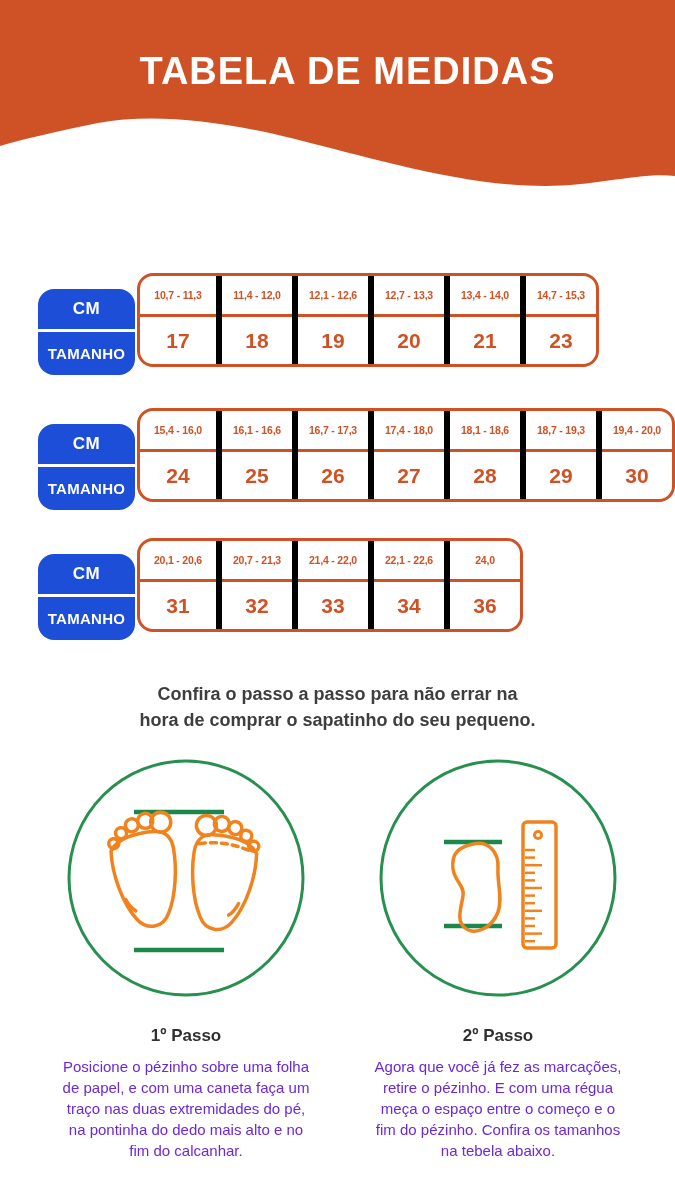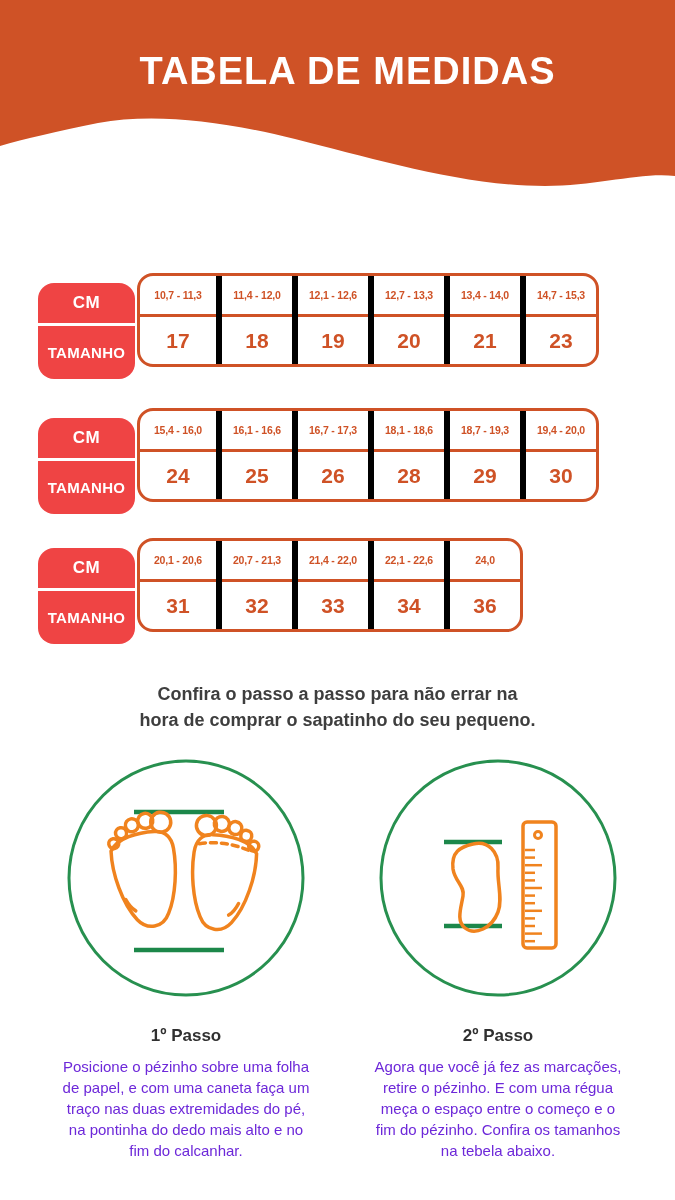--- a/index.html
+++ b/index.html
@@ -14,21 +14,21 @@
   .page-title {
     position:absolute; top:50px; left:0; width:675px; text-align:center;
     font-size:38px; font-weight:bold; letter-spacing:1px; color:#ffffff; line-height:42px;padding-left:20px;
   }
   
   .size-table { position:absolute; left:38px; display:flex; gap:2px; }
   .size-table.t0 { top:273px; }
   .size-table.t1 { top:408px; }
   .size-table.t2 { top:538px; }
   .label-block {
-    width:97px; height:96px; margin-top:10px; background:#ef4444; border-radius:16px;
+    width:97px; height:86px; margin-top:16px; background:#1d4ed8; border-radius:16px;
     display:flex; flex-direction:column; color:#fff; flex-shrink:0;
   }
   .label-cm   { height:40px; display:flex; align-items:center; justify-content:center;
                 font-size:17px; font-weight:bold; letter-spacing:.5px; }
   .label-divider { height:3px; background:#fff; width:100%; }
   .label-size { flex:1; display:flex; align-items:center; justify-content:center;
                 font-size:15px; font-weight:bold; letter-spacing:.3px; }
   .grid {
     border:3px solid #CF5226; border-radius:16px; height:94px;
     display:flex; overflow:hidden; background:#fff;
@@ -114,20 +114,24 @@
             <div class="cell cm">15,4 - 16,0</div>
             <div class="cell size">24</div>
           </div>
           <div class="col">
             <div class="cell cm">16,1 - 16,6</div>
             <div class="cell size">25</div>
           </div>
           <div class="col">
             <div class="cell cm">16,7 - 17,3</div>
             <div class="cell size">26</div>
+          </div>
+          <div class="col">
+            <div class="cell cm">17,4 - 18,0</div>
+            <div class="cell size">27</div>
           </div>
           <div class="col">
             <div class="cell cm">18,1 - 18,6</div>
             <div class="cell size">28</div>
           </div>
           <div class="col">
             <div class="cell cm">18,7 - 19,3</div>
             <div class="cell size">29</div>
           </div>
           <div class="col">

